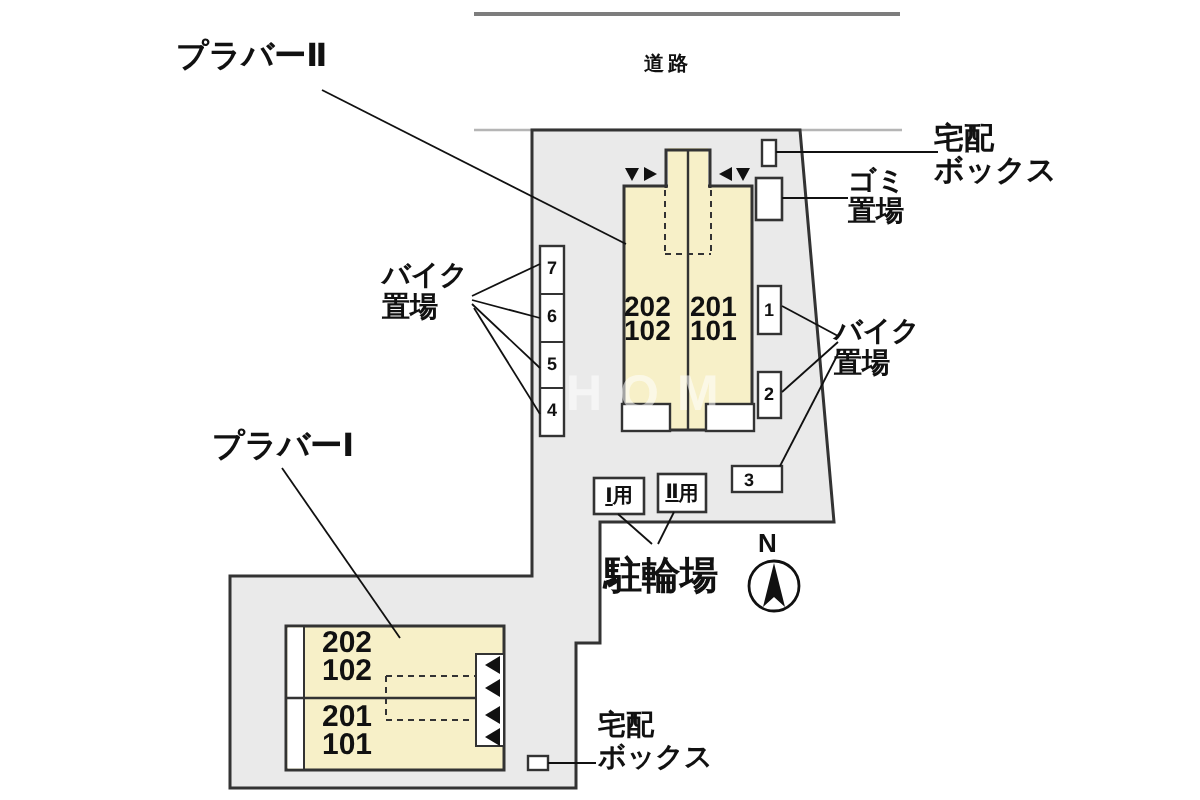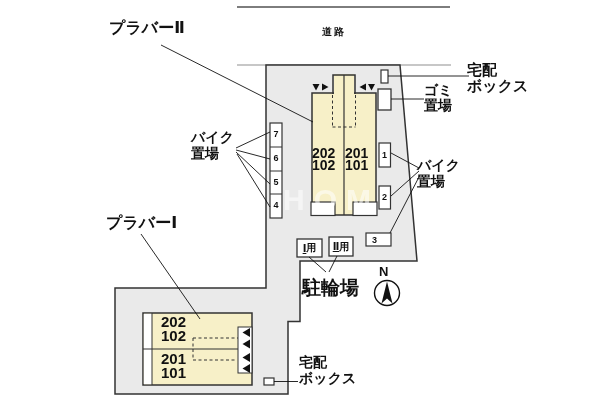--- a/index.html
+++ b/index.html
@@ -5,21 +5,21 @@
   html,body{margin:0;padding:0;background:#ffffff;}
   .canvas{
     position:relative;width:600px;height:400px;background:#ffffff;overflow:hidden;
     font-family:"Liberation Sans","DejaVu Sans",sans-serif;color:#111;
   }
   .canvas svg{position:absolute;left:0;top:0;}
   .lbl{position:absolute;font-weight:bold;color:#111;white-space:nowrap;}
   .lbl.center{}
   .lbl div{white-space:nowrap;}
   .watermark{
-    position:absolute;left:283px;top:183px;font-size:30px;font-weight:bold;
+    position:absolute;left:283px;top:183px;font-size:25px;font-weight:bold;
     color:#ffffff;opacity:.55;letter-spacing:9px;
   }
   .tag{
     position:absolute;display:flex;align-items:center;justify-content:center;
     font-size:10px;font-weight:bold;
   }
   .tag .num{text-decoration:underline;}
   .cellnum{position:absolute;font-size:9px;font-weight:bold;text-align:center;}
 </style>
 </head>
@@ -114,21 +114,21 @@
     </g>
 
     <g>
       <circle cx="387" cy="293" r="12.5" fill="#ffffff" stroke="#111" stroke-width="1.4"></circle>
       <polygon points="387,281.5 381.5,303.5 387,298.5 392.5,303.5" fill="#111"></polygon>
     </g>
   </svg>
 
   <div class="watermark">HOM</div>
 
-  <div class="lbl" style="left:88px;top:18px;font-size:16px;margin-left:21px;">プラバーⅡ</div>
+  <div class="lbl" style="left:88px;top:18px;font-size:16px;">プラバーⅡ</div>
   <div class="lbl" style="left:106px;top:213px;font-size:16px;">プラバーⅠ</div>
   <div class="lbl" style="left:322px;top:25px;font-size:10px;font-weight:bold;letter-spacing:2px;">道路</div>
 
   <div class="lbl center" style="left:467px;top:62px;width:70px;font-size:15px;line-height:15.5px;">
     <div>宅配</div>
     <div>ボックス</div>
   </div>
 
   <div class="lbl center" style="left:424px;top:83px;width:34px;font-size:14px;line-height:14.5px;">
     <div>ゴミ</div>

